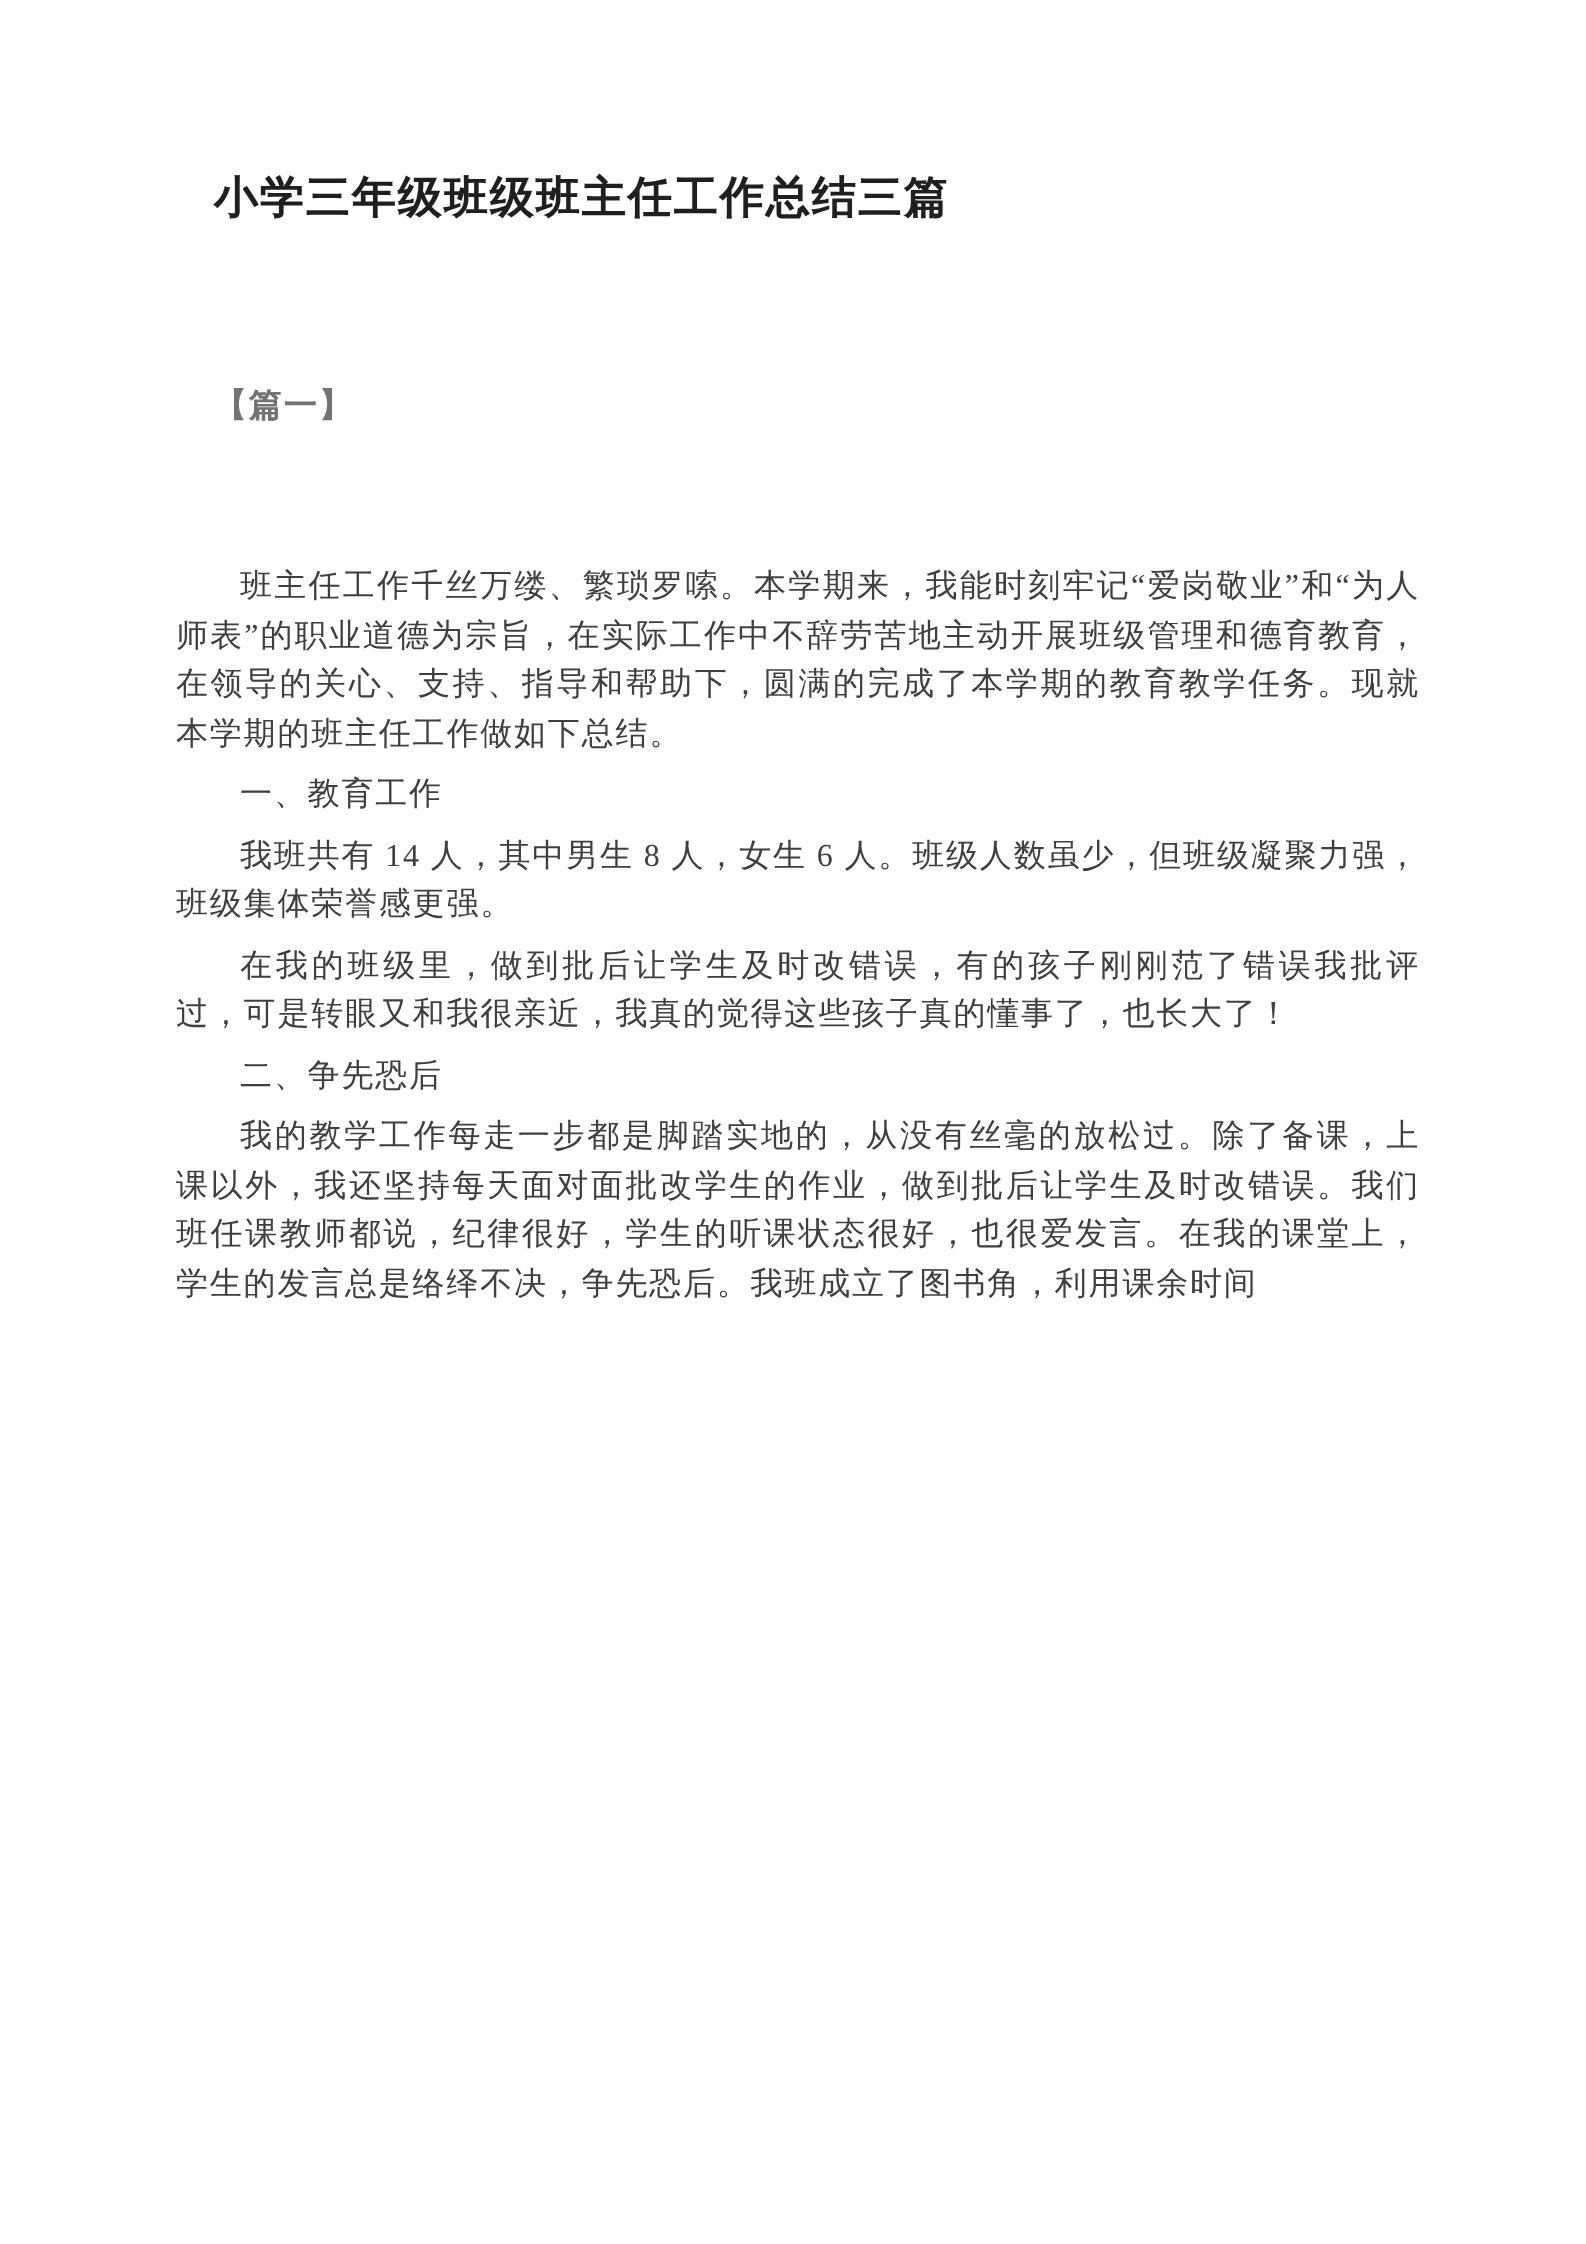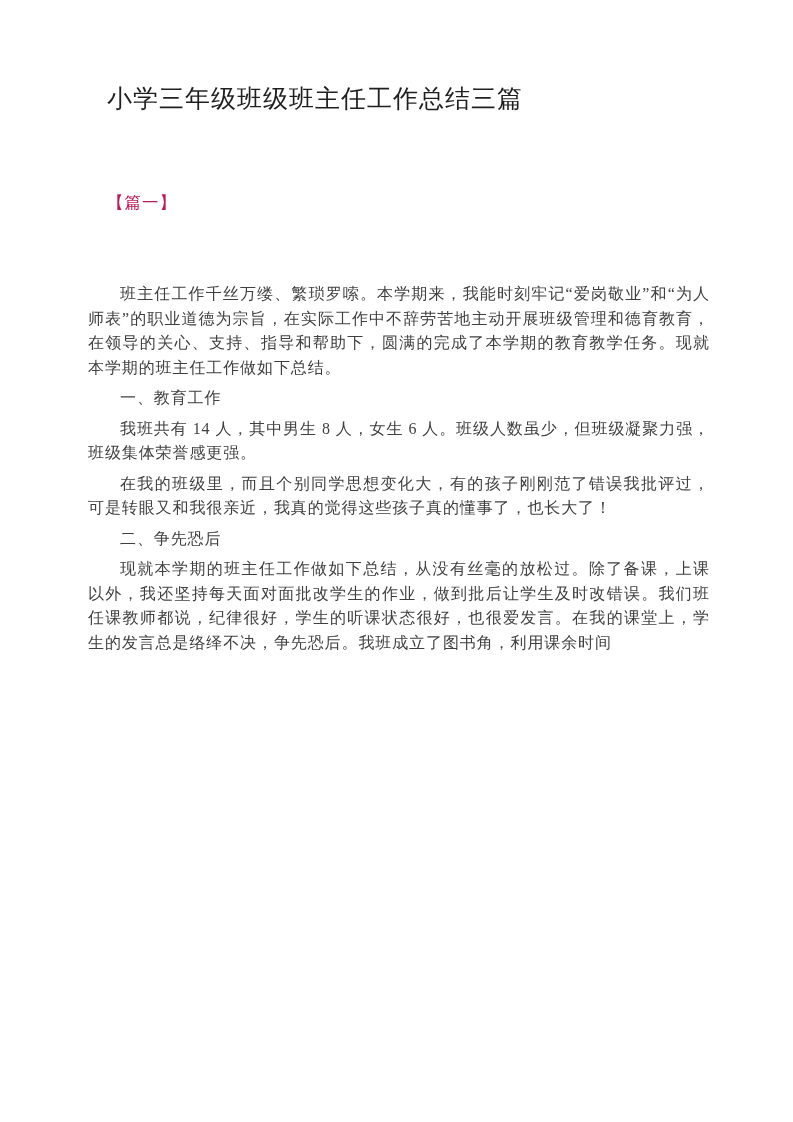--- a/index.html
+++ b/index.html
@@ -14,33 +14,33 @@
     margin: 0 auto;
     background: #ffffff;
     box-sizing: border-box;
     padding: 84px 83px 0 88px;
     overflow: hidden;
     font-family: "Liberation Serif", "DejaVu Serif", serif;
     color: #3f3f3f;
   }
   .doc-title {
     margin: 0 0 0 19px;
-    font-size: 25px;
-    font-weight: normal;
+    font-size: 22px;
+    font-weight: bold;
     line-height: 30px;
     letter-spacing: 1px;
     color: #1f1f1f;
   }
   .part-heading {
     margin: 76px 0 0 19px;
     font-size: 16.5px;
-    font-weight: normal;
+    font-weight: bold;
     line-height: 26px;
     letter-spacing: 1px;
-    color: #be185d;
+    color: #737373;
   }
   .doc-body {
     margin-top: 66px;
   }
   .doc-body p {
     margin: 6px 0;
     font-size: 16px;
     line-height: 24.5px;
     letter-spacing: 0.9px;
     text-indent: 2em;
@@ -56,17 +56,17 @@
 
 <div class="page">
   <h1 class="doc-title">小学三年级班级班主任工作总结三篇</h1>
 
   <h2 class="part-heading">【篇一】</h2>
 
   <div class="doc-body">
       <p>班主任工作千丝万缕、繁琐罗嗦。本学期来，我能时刻牢记“爱岗敬业”和“为人师表”的职业道德为宗旨，在实际工作中不辞劳苦地主动开展班级管理和德育教育，在领导的关心、支持、指导和帮助下，圆满的完成了本学期的教育教学任务。现就本学期的班主任工作做如下总结。</p>
       <p>一、教育工作</p>
       <p>我班共有 14 人，其中男生 8 人，女生 6 人。班级人数虽少，但班级凝聚力强，班级集体荣誉感更强。</p>
-      <p>在我的班级里，而且个别同学思想变化大，有的孩子刚刚范了错误我批评过，可是转眼又和我很亲近，我真的觉得这些孩子真的懂事了，也长大了！</p>
+      <p>在我的班级里，做到批后让学生及时改错误，有的孩子刚刚范了错误我批评过，可是转眼又和我很亲近，我真的觉得这些孩子真的懂事了，也长大了！</p>
       <p>二、争先恐后</p>
-      <p>现就本学期的班主任工作做如下总结，从没有丝毫的放松过。除了备课，上课以外，我还坚持每天面对面批改学生的作业，做到批后让学生及时改错误。我们班任课教师都说，纪律很好，学生的听课状态很好，也很爱发言。在我的课堂上，学生的发言总是络绎不决，争先恐后。我班成立了图书角，利用课余时间</p>
+      <p>我的教学工作每走一步都是脚踏实地的，从没有丝毫的放松过。除了备课，上课以外，我还坚持每天面对面批改学生的作业，做到批后让学生及时改错误。我们班任课教师都说，纪律很好，学生的听课状态很好，也很爱发言。在我的课堂上，学生的发言总是络绎不决，争先恐后。我班成立了图书角，利用课余时间</p>
     </div>
 </div>
 
 </body></html>

